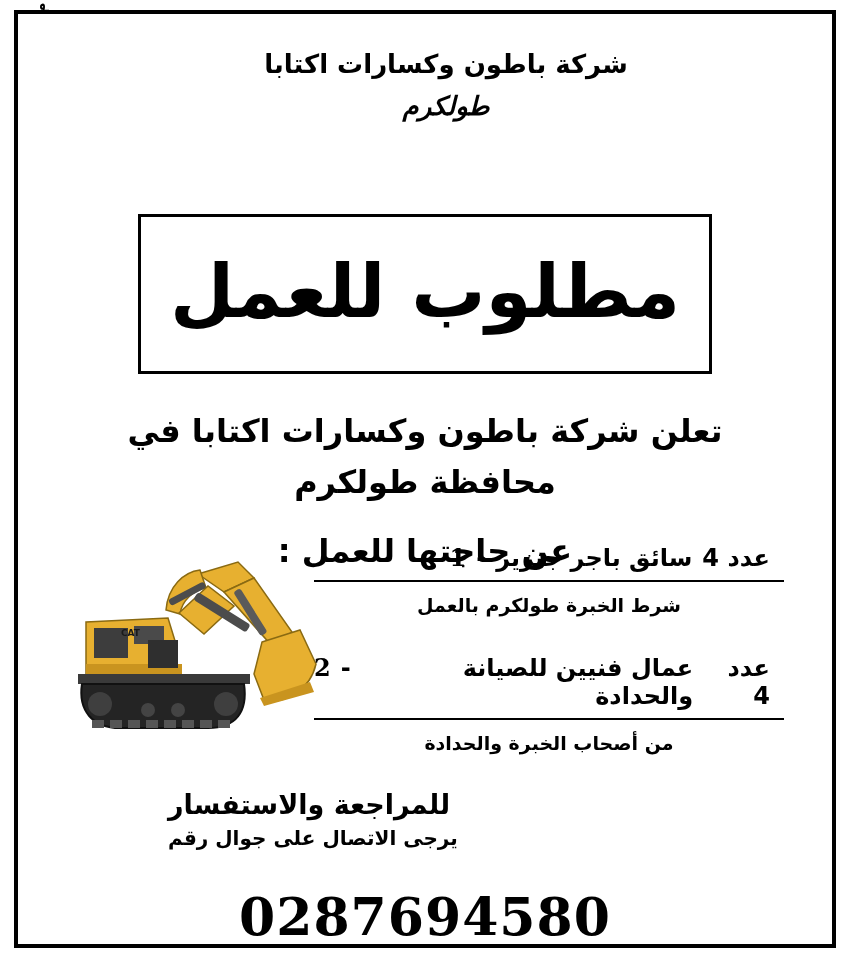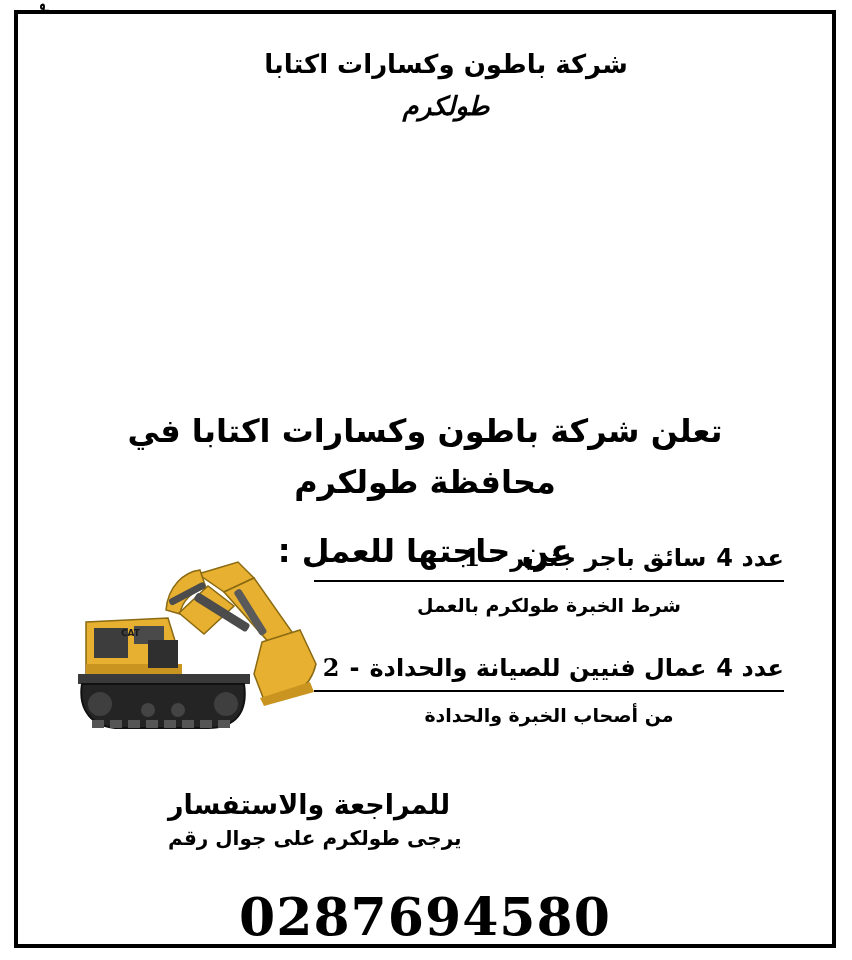--- a/index.html
+++ b/index.html
@@ -154,20 +154,21 @@
     font-family: "DejaVu Serif", serif;
     font-weight: 700;
     font-size: 24px;
   }
   .job-title {
     font-weight: 700;
     margin-top: 22px;
   }
   .job-count {
     font-weight: 700;
+    margin-right: 14px;
   }
   .job-note {
     text-align: center;
     font-family: "DejaVu Sans", sans-serif;
     font-weight: 700;
     font-size: 19px;
     margin: 12px 0 16px 0;
   }
 
   
@@ -210,20 +211,23 @@
   <div class="ad-frame">
     <div class="inner">
 
       <div class="ref-code">١١/٦(١) - م</div>
 
       <div class="company-header">
         <div class="line1">شركة باطون  وكسارات اكتابا</div>
         <div class="line2">طولكرم</div>
       </div>
 
+      <div class="headline-box">
+        <div class="headline-text">مطلوب للعمل</div>
+      </div>
 
       <div class="announce">
         <span>تعلن شركة باطون وكسارات اكتابا في محافظة طولكرم</span>
         <span class="l2">عن حاجتها للعمل :</span>
       </div>
 
       <div class="excavator-wrap">
         <svg viewBox="0 0 310 250" width="310" height="250" xmlns="http://www.w3.org/2000/svg" aria-hidden="true">
 
           <g>
@@ -291,20 +295,20 @@
             <span class="job-title">عمال فنيين  للصيانة والحدادة</span>
             <span class="job-count">عدد 4</span>
           </div>
           <div class="job-note">من أصحاب الخبرة والحدادة</div>
         </div>
 
       </div>
 
       <div class="contact">
         <div class="contact-title">للمراجعة والاستفسار</div>
-        <div class="contact-sub">يرجى طولكرم على جوال رقم</div>
+        <div class="contact-sub">يرجى الاتصال على جوال رقم</div>
       </div>
 
       <div class="phone">0287694580</div>
 
     </div>
   </div>
 </div>
 
 </body></html>

